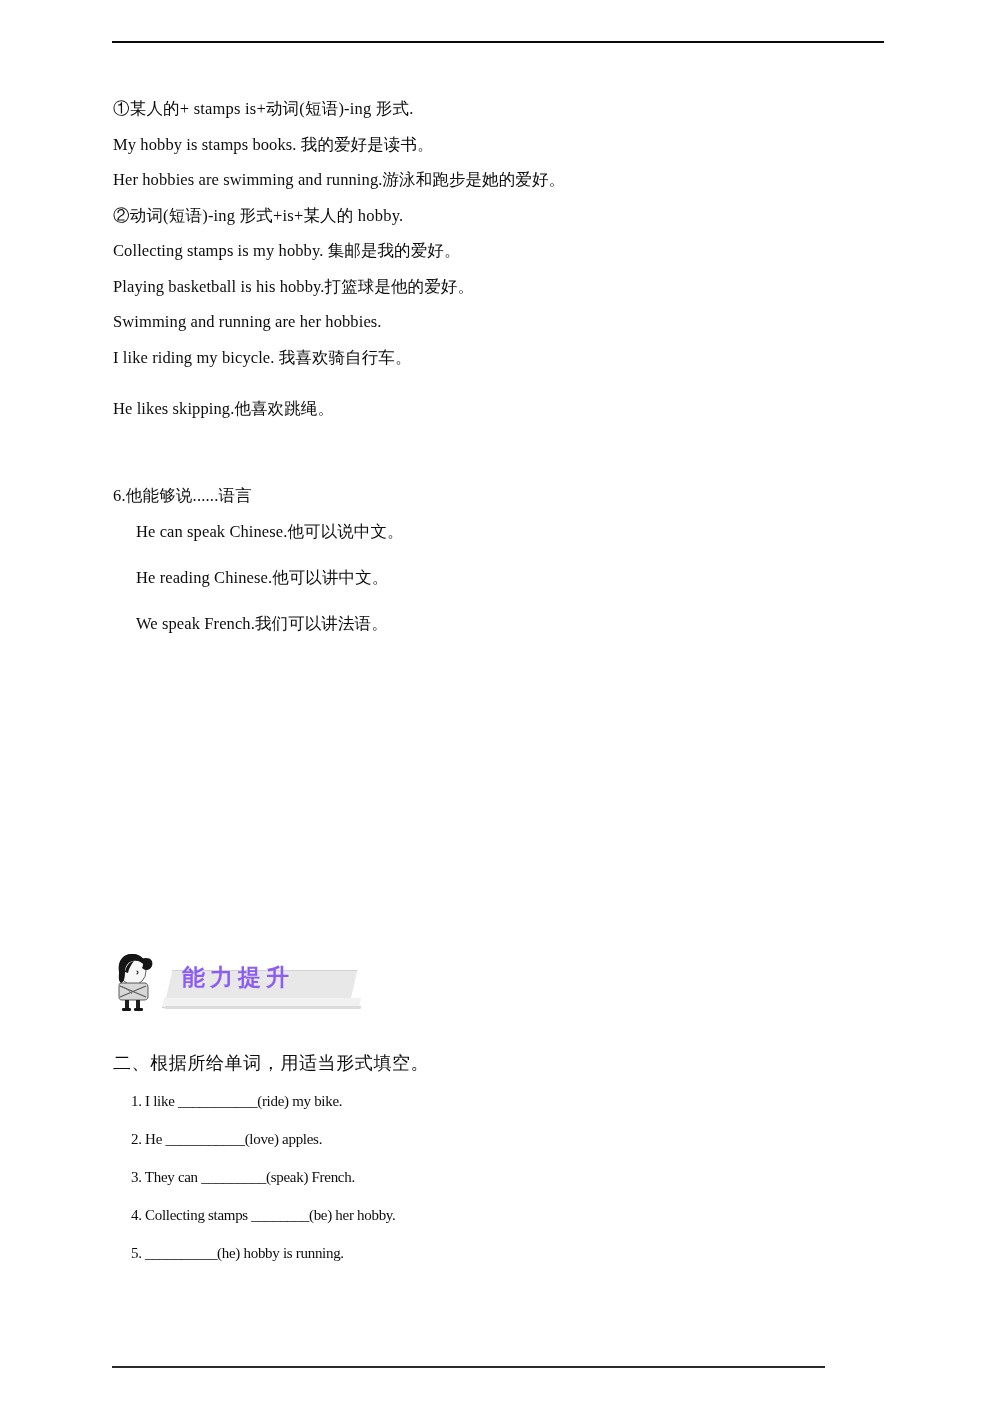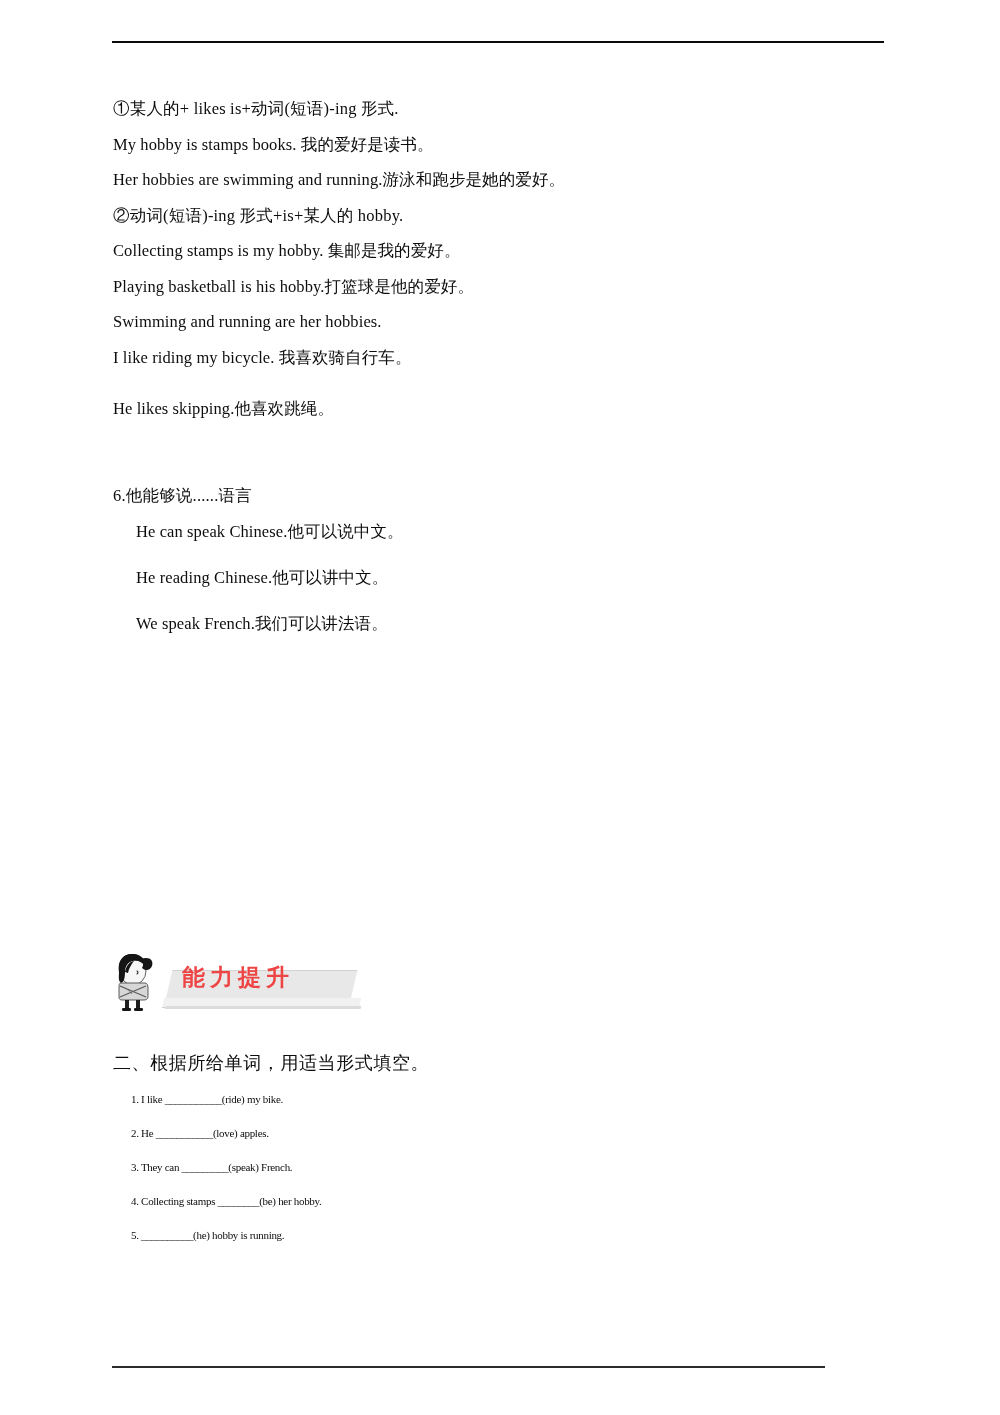--- a/index.html
+++ b/index.html
@@ -121,57 +121,57 @@
     transform: skewX(-13deg);
   }
   .banner-title {
     position: absolute;
     left: 74px;
     top: 16px;
     font-family: "DejaVu Sans", "Liberation Sans", sans-serif;
     font-size: 23px;
     font-weight: bold;
     letter-spacing: 5px;
-    color: #ef4444;
+    color: #8b5cf6;
     line-height: 1;
     white-space: nowrap;
   }
 
   
   .exercises {
     position: absolute;
     left: 113px;
     top: 1054px;
     width: 800px;
   }
   .ex-heading {
     font-size: 18px;
     line-height: 1;
     margin: 0 0 22px 0;
     white-space: nowrap;
     letter-spacing: 0.6px;
   }
   .ex-item {
-    font-size: 11px;
+    font-size: 15px;
     line-height: 1;
     margin: 0 0 23px 18px;
     white-space: nowrap;
     letter-spacing: 0.1px;
   }
   .blank { letter-spacing: -0.3px; }
 </style>
 </head>
 <body>
 
 <div class="page">
 
   <div class="rule-top"></div>
 
   <div class="notes">
-    <p class="line cn">①某人的+ likes is+动词(短语)-ing 形式.</p>
+    <p class="line cn">①某人的+ stamps is+动词(短语)-ing 形式.</p>
     <p class="line">My hobby is stamps books. 我的爱好是读书。</p>
     <p class="line">Her hobbies are swimming and running.游泳和跑步是她的爱好。</p>
     <p class="line cn">②动词(短语)-ing 形式+is+某人的  hobby.</p>
     <p class="line">Collecting stamps is my hobby. 集邮是我的爱好。</p>
     <p class="line">Playing basketball is his hobby.打篮球是他的爱好。</p>
     <p class="line">Swimming and running are her hobbies.</p>
     <p class="line">I like riding my bicycle. 我喜欢骑自行车。</p>
     <p class="line gap-before">He likes skipping.他喜欢跳绳。</p>
   </div>
 

